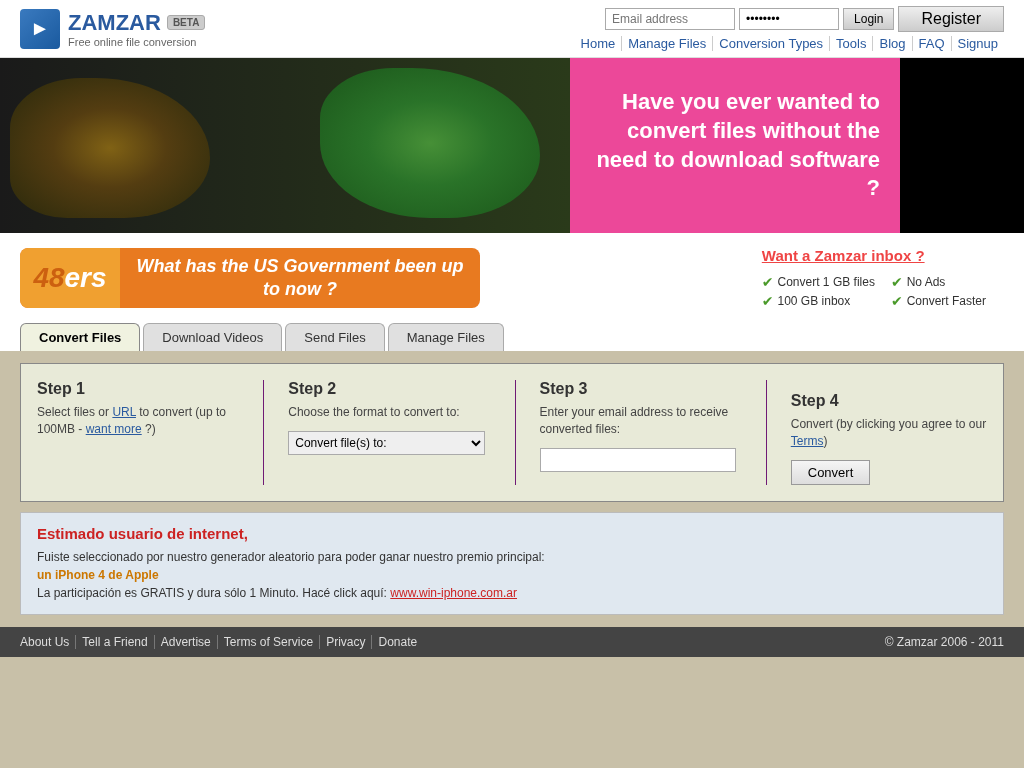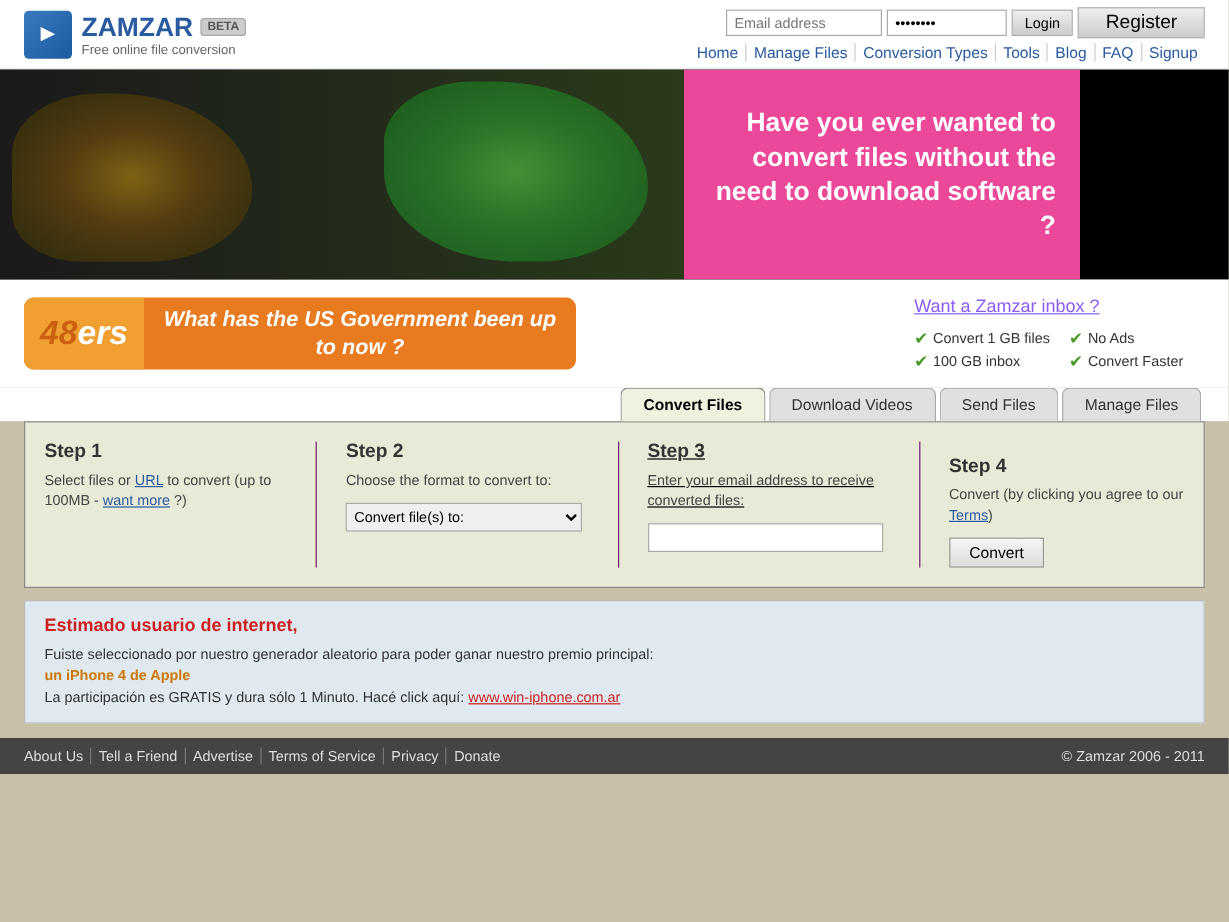--- a/index.html
+++ b/index.html
@@ -33,28 +33,28 @@
     #banner-text p { color: #fff; font-size: 22px; font-weight: bold; text-align: right; line-height: 1.3; }
 
     
     #middle { background: #fff; padding: 14px 20px; display: flex; align-items: center; justify-content: space-between; gap: 20px; }
     #ad-banner { background: #e87a20; border-radius: 8px; display: flex; align-items: center; width: 460px; height: 60px; overflow: hidden; font-style: italic; }
     #ad-logo { background: #f0a030; width: 100px; height: 60px; display: flex; align-items: center; justify-content: center; border-radius: 8px 0 0 8px; }
     #ad-logo-text { font-size: 28px; font-weight: bold; color: #cc6010; }
     #ad-logo-ers { font-size: 28px; font-weight: bold; color: #fff; }
     #ad-text { flex: 1; text-align: center; color: #fff; font-size: 18px; font-weight: bold; line-height: 1.3; padding: 0 10px; }
     #inbox-promo { display: flex; flex-direction: column; gap: 6px; }
-    #inbox-link { color: #8b5cf6; text-decoration: underline; font-size: 15px; font-weight: normal; margin-bottom: 4px; cursor: pointer; }
+    #inbox-link { color: #ef4444; text-decoration: underline; font-size: 15px; font-weight: bold; margin-bottom: 4px; cursor: pointer; }
     #inbox-features { display: grid; grid-template-columns: 1fr 1fr; gap: 3px 16px; font-size: 12px; color: #333; }
     #inbox-features span { display: flex; align-items: center; gap: 4px; }
     .check-green { color: #4a9a2a; font-size: 14px; }
 
     
     #tabs-area { background: #fff; padding: 0 20px 0 20px; }
-    #tabs { display: flex; gap: 0; margin-bottom: 0; justify-content: flex-end; }
+    #tabs { display: flex; gap: 0; margin-bottom: 12px; }
     .tab { padding: 6px 18px; border: 1px solid #aaa; border-bottom: none; background: #e0e0e0; color: #333; cursor: pointer; font-size: 13px; border-radius: 6px 6px 0 0; margin-right: 3px; }
     .tab.active { background: #f0f2e0; font-weight: bold; color: #000; border-color: #888; }
 
     
     #steps-container { background: #e8ead8; border: 1px solid #888; margin: 0 20px; padding: 16px; display: flex; gap: 12px; }
     .step { flex: 1; }
     .step-title { font-size: 16px; font-weight: bold; color: #333; margin-bottom: 6px; }
     .step-desc { font-size: 12px; color: #444; margin-bottom: 10px; line-height: 1.4; }
     .step-desc a { color: #2a5a9f; }
     .step-input { display: flex; gap: 4px; align-items: center; }
@@ -168,21 +168,21 @@
   <div class="step" style="padding-left:12px;">
     <div class="step-title">Step 2</div>
     <div class="step-desc">Choose the format to convert to:</div>
     <div class="step-input">
       <select>
         <option>Convert file(s) to:</option>
       </select>
     </div>
   </div>
 
-  <div class="step" style="padding-left:12px;text-decoration:underline;">
+  <div class="step" style="padding-left:12px;">
     <div class="step-title">Step 3</div>
     <div class="step-desc">Enter your email address to receive converted files:</div>
     <input type="text" id="step3-input" style="">
   </div>
 
   <div class="step" style="padding-left:12px; border-right: none !important; margin-top: 12px;">
     <div class="step-title">Step 4</div>
     <div class="step-desc">
       Convert (by clicking you agree to our <a href="#">Terms</a>)
     </div>

